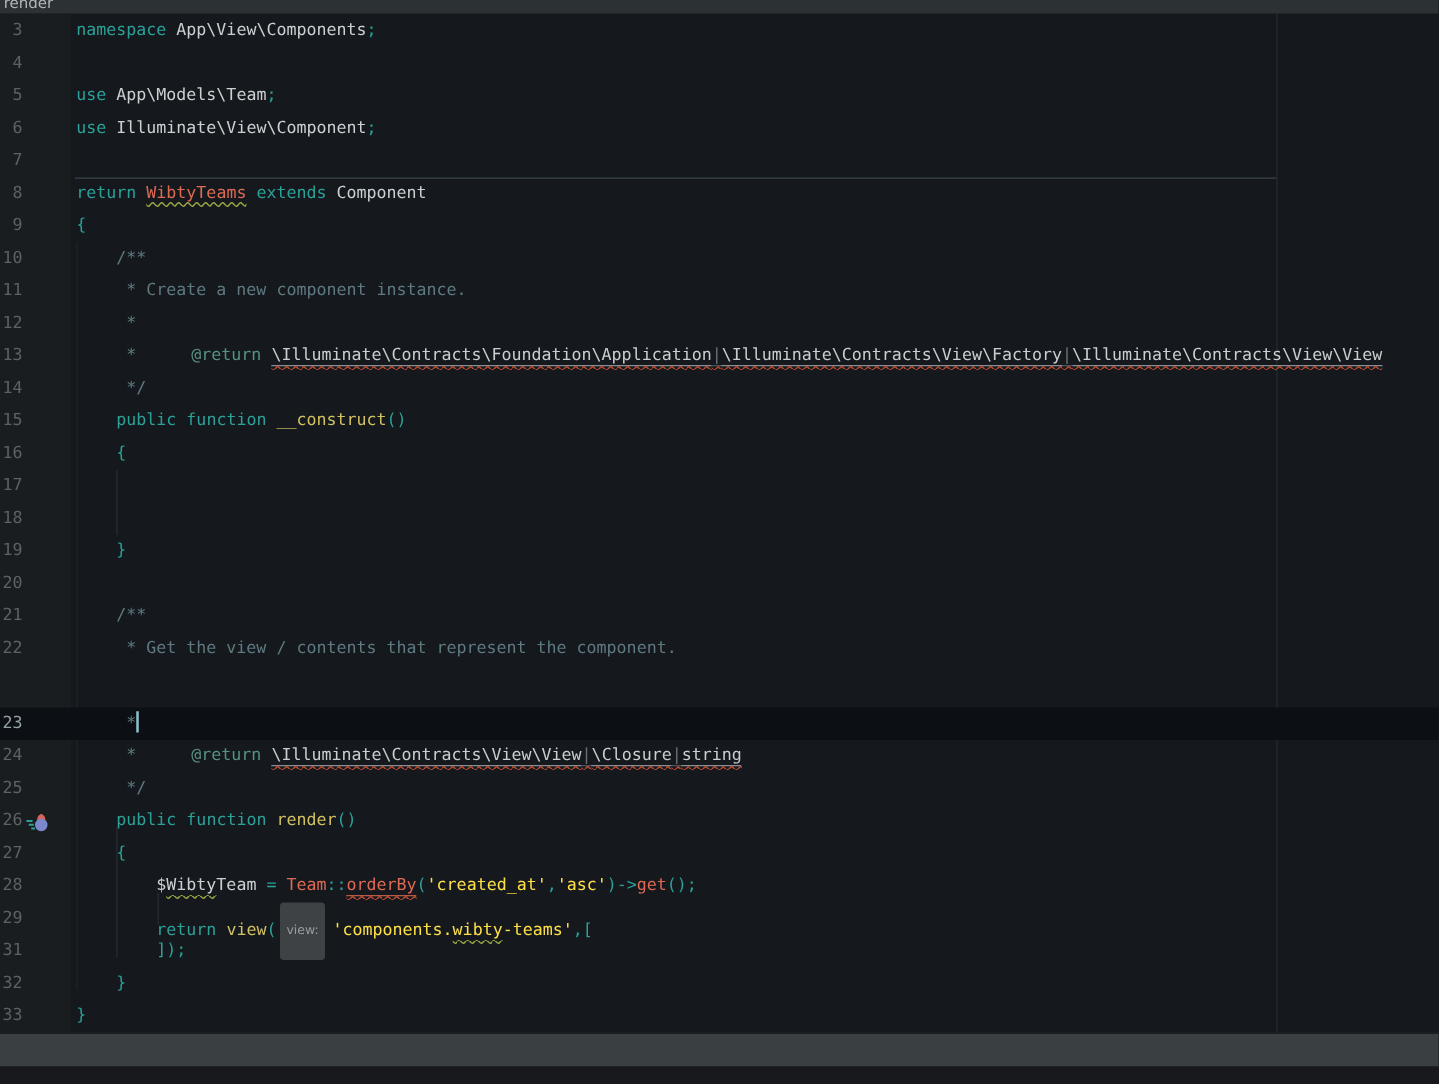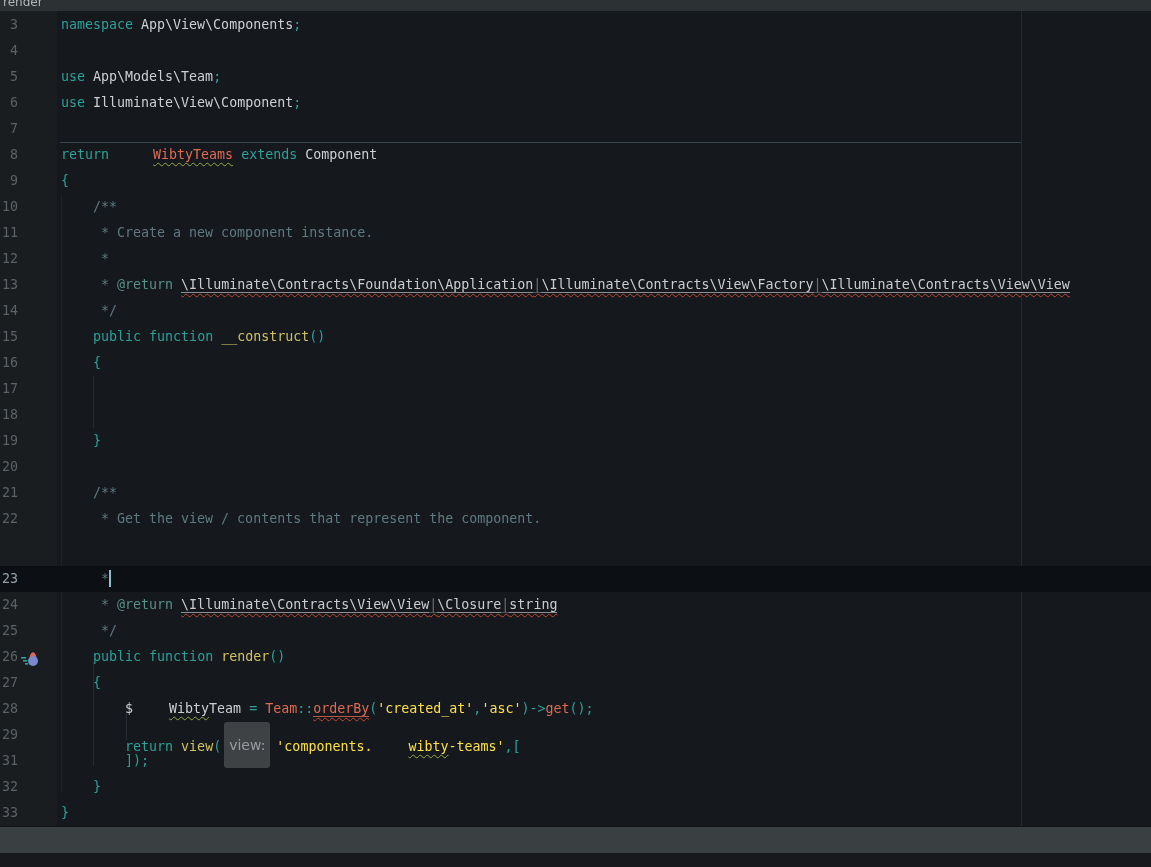--- a/index.html
+++ b/index.html
@@ -22,35 +22,35 @@
   .gut{flex:0 0 57px;position:relative;}
   .ln{position:absolute;right:39px;top:0;color:#5B6165;}
   .row.active .ln{color:#93A0A6;}
   .gicon{position:absolute;left:21px;top:6px;width:18px;height:15px;}
   .codetxt{flex:1 1 auto;padding-left:4px;color:#CDD0D2;}
   
   .kw{color:#2BA198;}
   .pn{color:#2BA198;}
   .tx{color:#CDD0D2;}
   .cm{color:#5E7A80;}
-  .tag{color:#579085;}
+  .tag{color:#579085;margin-left:36px;}
   .cls{color:#DF6A52;}
   .fn{color:#D2C162;}
   .st{color:#fde047;}
   .gr{color:#6A6E72;}
   .ty{color:#CBCED0;border-bottom:1px solid rgba(203,206,208,0.65);}
   
   .uy{text-decoration-line:underline;text-decoration-style:wavy;text-decoration-color:#99A83F;
-      text-decoration-thickness:1px;text-underline-offset:3px;margin-left:36px;}
+      text-decoration-thickness:1px;text-underline-offset:3px;}
   .url{text-decoration-line:underline;text-decoration-style:wavy;text-decoration-color:#BE4B31;
       text-decoration-thickness:1px;text-underline-offset:4px;}
   .cls.url{border-bottom:1px solid rgba(223,106,82,0.8);margin-top:33px;}
   .gr.url{border-bottom:1px solid rgba(150,154,158,0.45);}
   
-  .chip{display:inline-block;background:#3E4245;color:#989CA0;font-size:14px;line-height:14px;
+  .chip{display:inline-block;background:#3E4245;color:#989CA0;font-size:10px;line-height:14px;
         padding:16px 5px;border-radius:3px;margin:0 6px 0 3px;vertical-align:1px;
         font-family:"DejaVu Sans", sans-serif;}
   
   .caret{display:inline-block;width:2px;height:17px;background:#8FC0CC;vertical-align:-4px;}
   
   .statusbar{position:absolute;left:0;top:826px;width:1151px;height:27px;background:#3A3F42;border-top:1px solid #101214;}
   .footer{position:absolute;left:0;top:853px;width:1151px;height:14px;background:#17191C;}
 </style>
 </head>
 <body>

